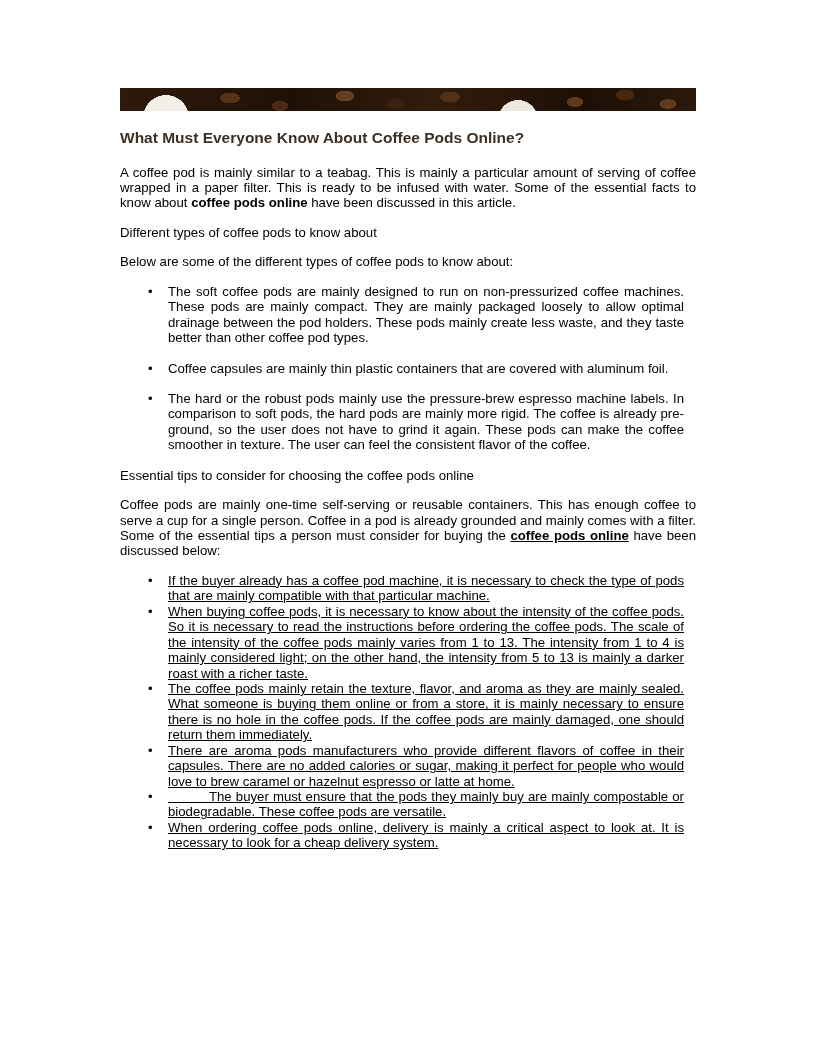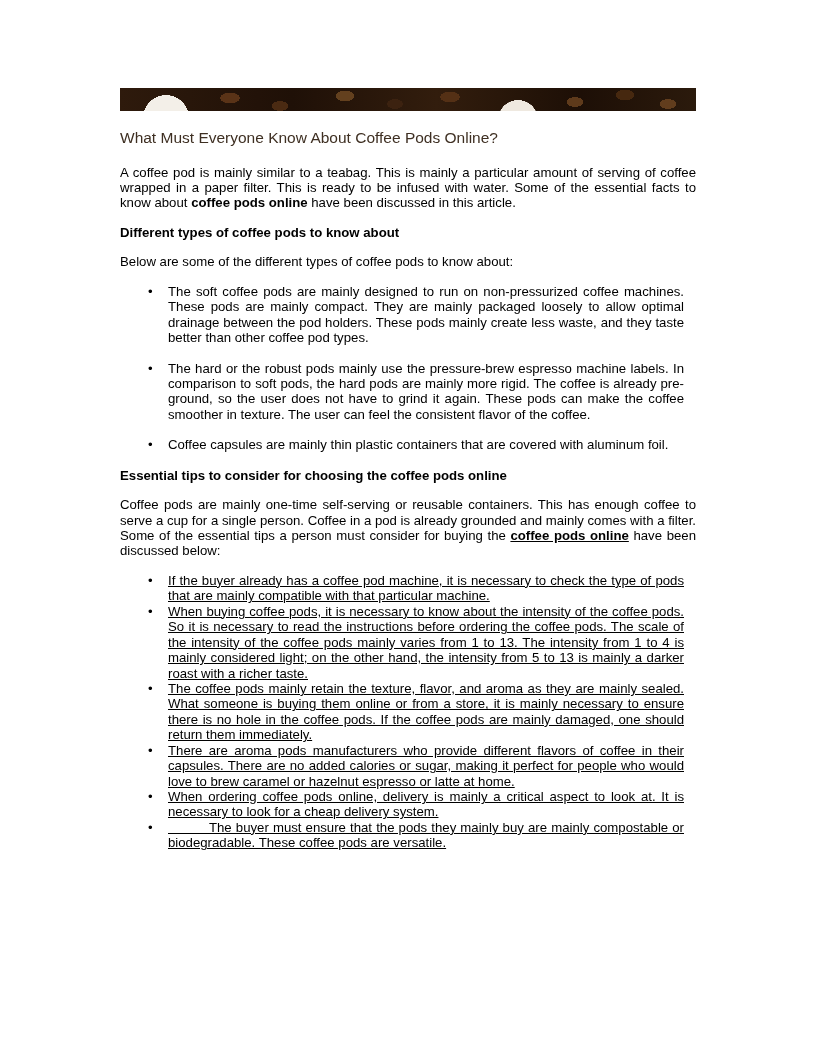--- a/index.html
+++ b/index.html
@@ -44,34 +44,34 @@
       radial-gradient(ellipse 14px 8px at 455px 14px, #5e3a1b 0 60%, rgba(0,0,0,0) 61%),
       radial-gradient(ellipse 15px 9px at 505px 7px, #46280f 0 60%, rgba(0,0,0,0) 61%),
       radial-gradient(ellipse 14px 8px at 548px 16px, #613d1d 0 60%, rgba(0,0,0,0) 61%),
       linear-gradient(90deg, #2e1a0c 0%, #1f1007 30%, #321d0d 55%, #1d0f06 80%, #2b1a0c 100%);
     background-color: var(--banner_dark);
   }
   
   h1 {
     font-size: 15.5px;
     line-height: 1.2;
-    font-weight: normal;
+    font-weight: bold;
     color: var(--title_color);
     margin: 0 0 17px 0;
   }
   p {
     font-size: 13.2px;
     line-height: 1.17;
     text-align: justify;
     margin: 0 0 14px 0;
   }
   h2 {
     font-size: 13.2px;
     line-height: 1.17;
-    font-weight: bold;
+    font-weight: normal;
     color: var(--body_text);
     margin: 14px 0 14px 0;
   }
   ul {
     list-style: none;
     margin: 8px 12px 15px 0;
     padding: 0;
   }
   li {
     position: relative;
@@ -107,30 +107,30 @@
   <h1>What Must Everyone Know About Coffee Pods Online?</h1>
 
   <p><span>A coffee pod is mainly similar to a teabag. This is mainly a particular amount of serving of coffee wrapped in a paper filter. This is ready to be infused with water. Some of the essential facts to know about </span><span class="bold-inline">coffee pods online</span><span> have been discussed in this article.</span></p>
 
   <h2>Different types of coffee pods to know about</h2>
 
   <p>Below are some of the different types of coffee pods to know about:</p>
 
   <ul class="spaced">
     <li>The soft coffee pods are mainly designed to run on non-pressurized coffee machines. These pods are mainly compact. They are mainly packaged loosely to allow optimal drainage between the pod holders. These pods mainly create less waste, and they taste better than other coffee pod types.</li>
+    <li>Coffee capsules are mainly thin plastic containers that are covered with aluminum foil.</li>
     <li>The hard or the robust pods mainly use the pressure-brew espresso machine labels. In comparison to soft pods, the hard pods are mainly more rigid. The coffee is already pre-ground, so the user does not have to grind it again. These pods can make the coffee smoother in texture. The user can feel the consistent flavor of the coffee.</li>
-    <li>Coffee capsules are mainly thin plastic containers that are covered with aluminum foil.</li>
   </ul>
 
   <h2>Essential tips to consider for choosing the coffee pods online</h2>
 
   <p><span>Coffee pods are mainly one-time self-serving or reusable containers. This has enough coffee to serve a cup for a single person. Coffee in a pod is already grounded and mainly comes with a filter. Some of the essential tips a person must consider for buying the </span><span class="link-inline">coffee pods online</span><span> have been discussed below:</span></p>
 
   <ul class="tight">
     <li>If the buyer already has a coffee pod machine, it is necessary to check the type of pods that are mainly compatible with that particular machine.</li>
     <li>When buying coffee pods, it is necessary to know about the intensity of the coffee pods. So it is necessary to read the instructions before ordering the coffee pods. The scale of the intensity of the coffee pods mainly varies from 1 to 13. The intensity from 1 to 4 is mainly considered light; on the other hand, the intensity from 5 to 13 is mainly a darker roast with a richer taste.</li>
     <li>The coffee pods mainly retain the texture, flavor, and aroma as they are mainly sealed. What someone is buying them online or from a store, it is mainly necessary to ensure there is no hole in the coffee pods. If the coffee pods are mainly damaged, one should return them immediately.</li>
     <li>There are aroma pods manufacturers who provide different flavors of coffee in their capsules. There are no added calories or sugar, making it perfect for people who would love to brew caramel or hazelnut espresso or latte at home.</li>
+    <li>&nbsp;&nbsp;&nbsp;&nbsp;&nbsp;&nbsp;&nbsp;&nbsp;&nbsp; The buyer must ensure that the pods they mainly buy are mainly compostable or biodegradable. These coffee pods are versatile.</li>
     <li>When ordering coffee pods online, delivery is mainly a critical aspect to look at. It is necessary to look for a cheap delivery system.</li>
-    <li>&nbsp;&nbsp;&nbsp;&nbsp;&nbsp;&nbsp;&nbsp;&nbsp;&nbsp; The buyer must ensure that the pods they mainly buy are mainly compostable or biodegradable. These coffee pods are versatile.</li>
   </ul>
 
 </div>
 
 </body></html>

